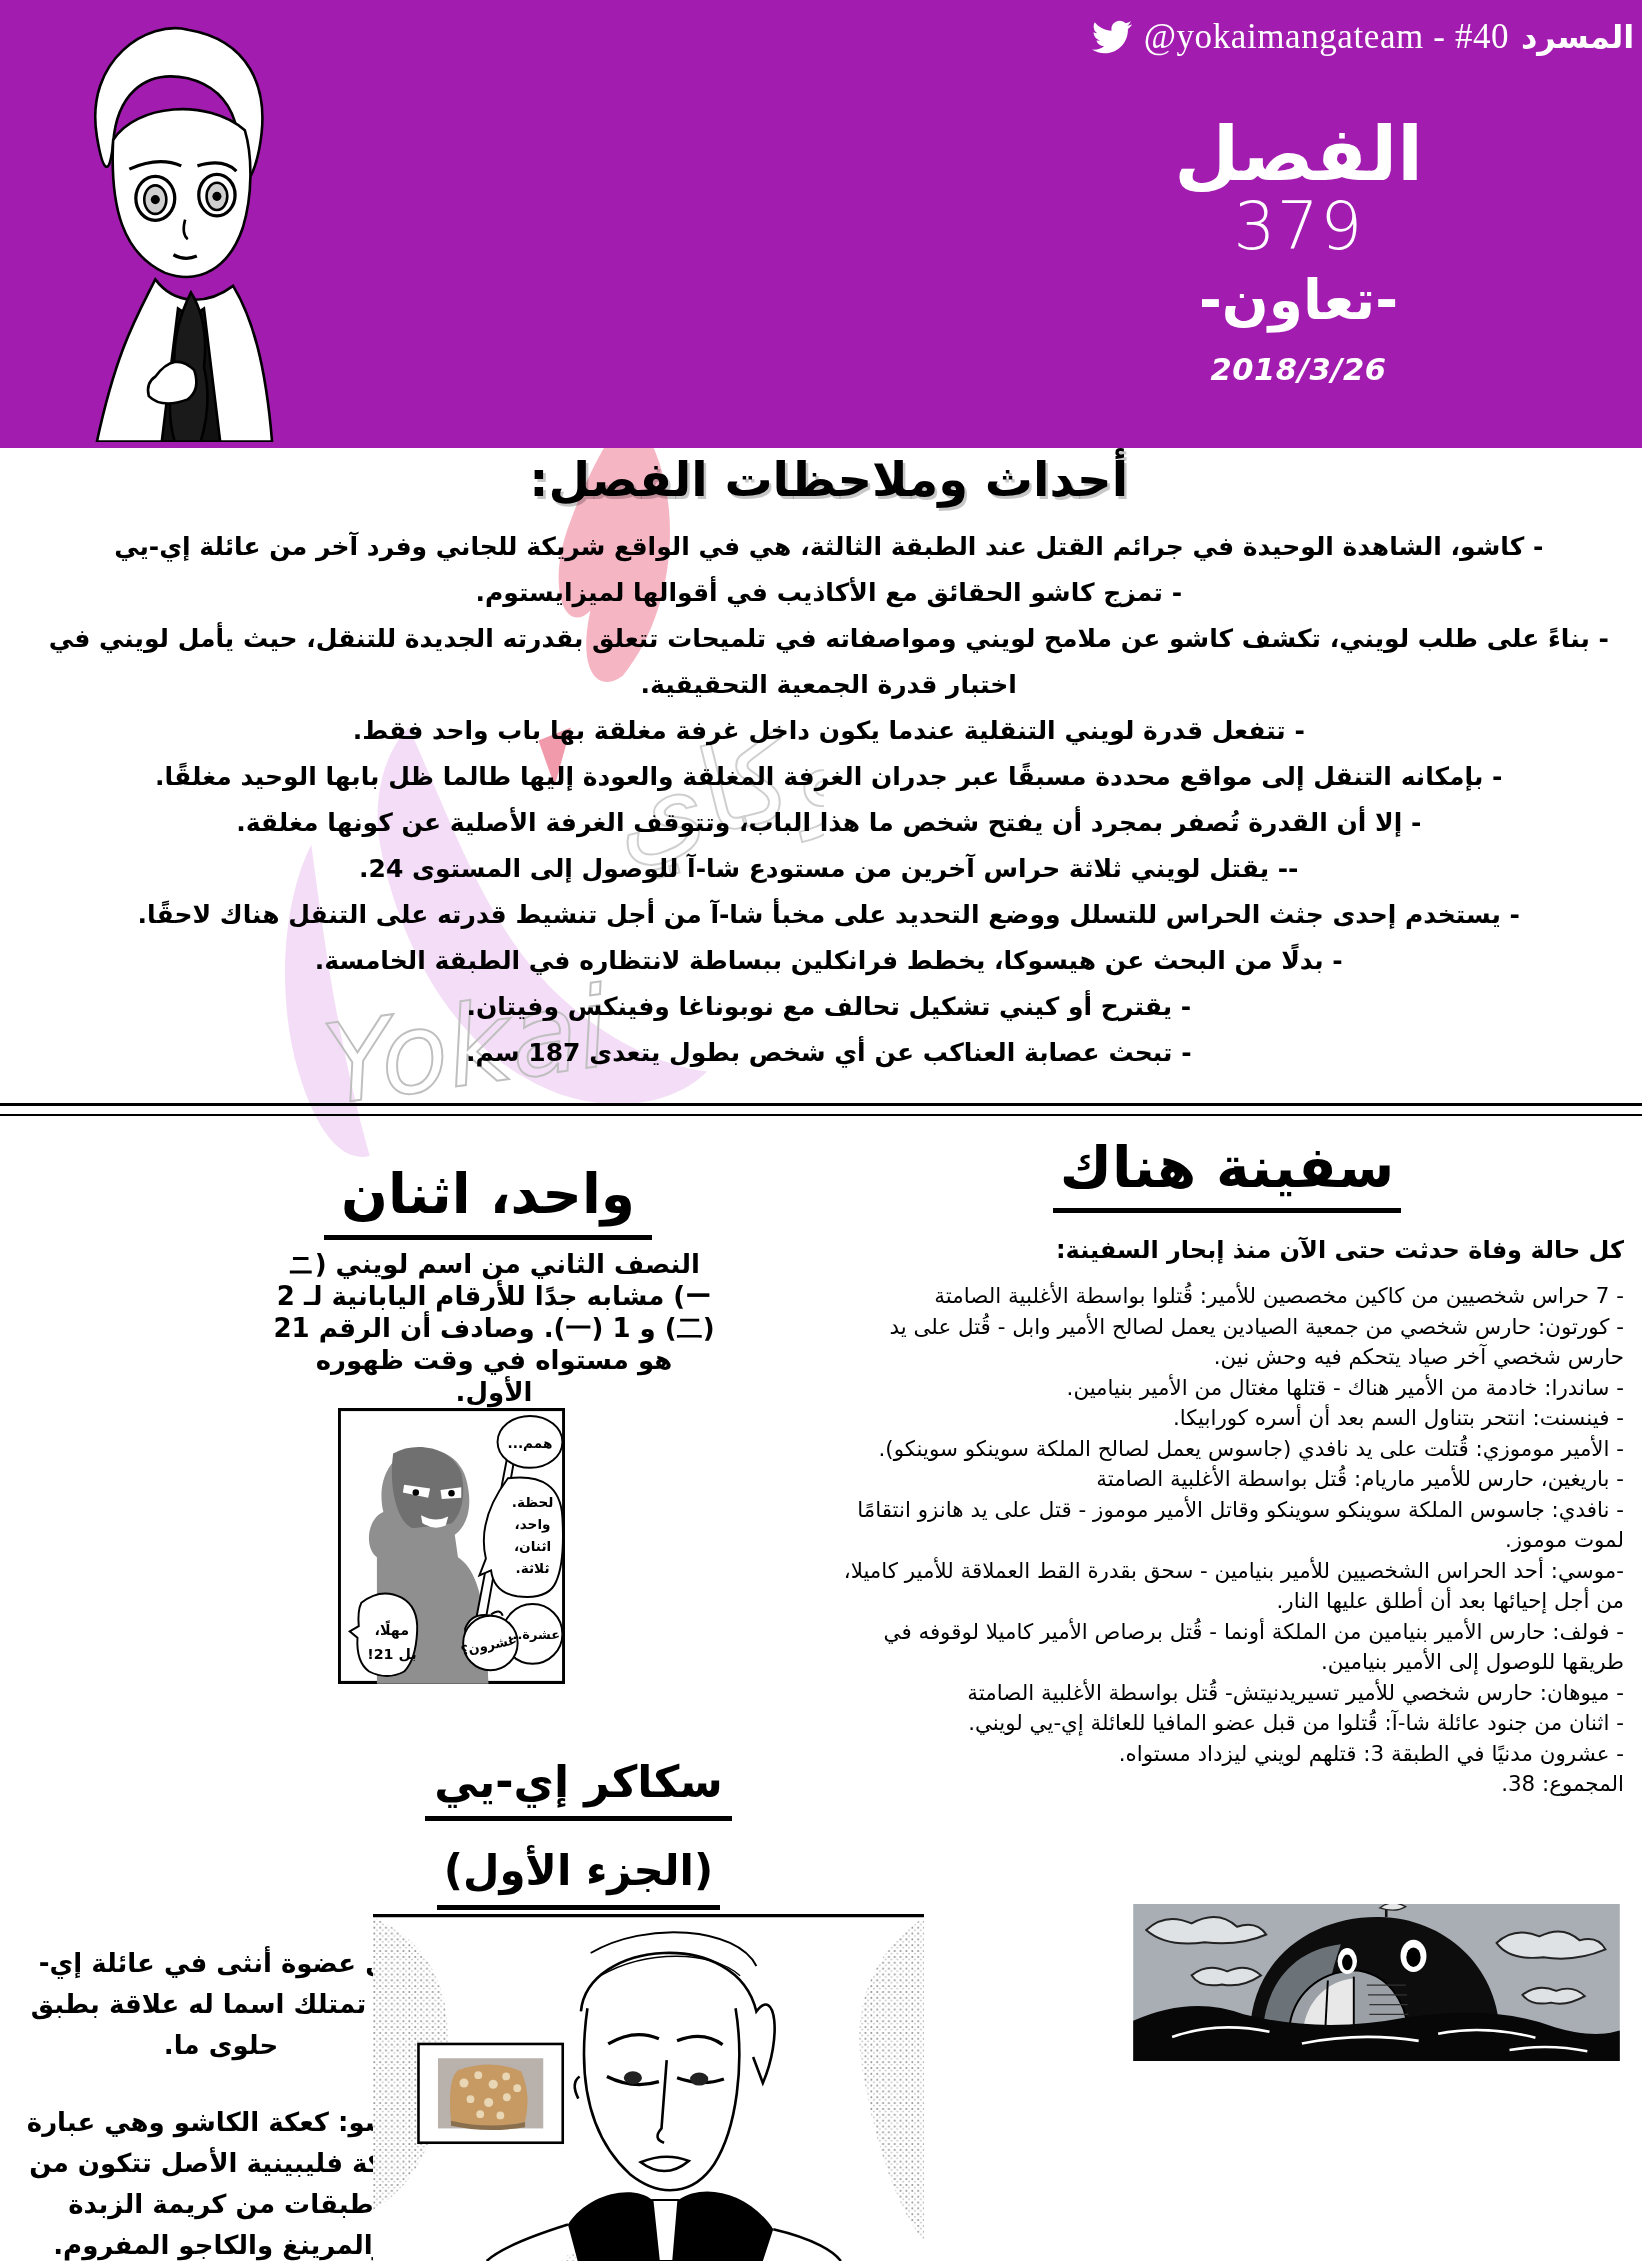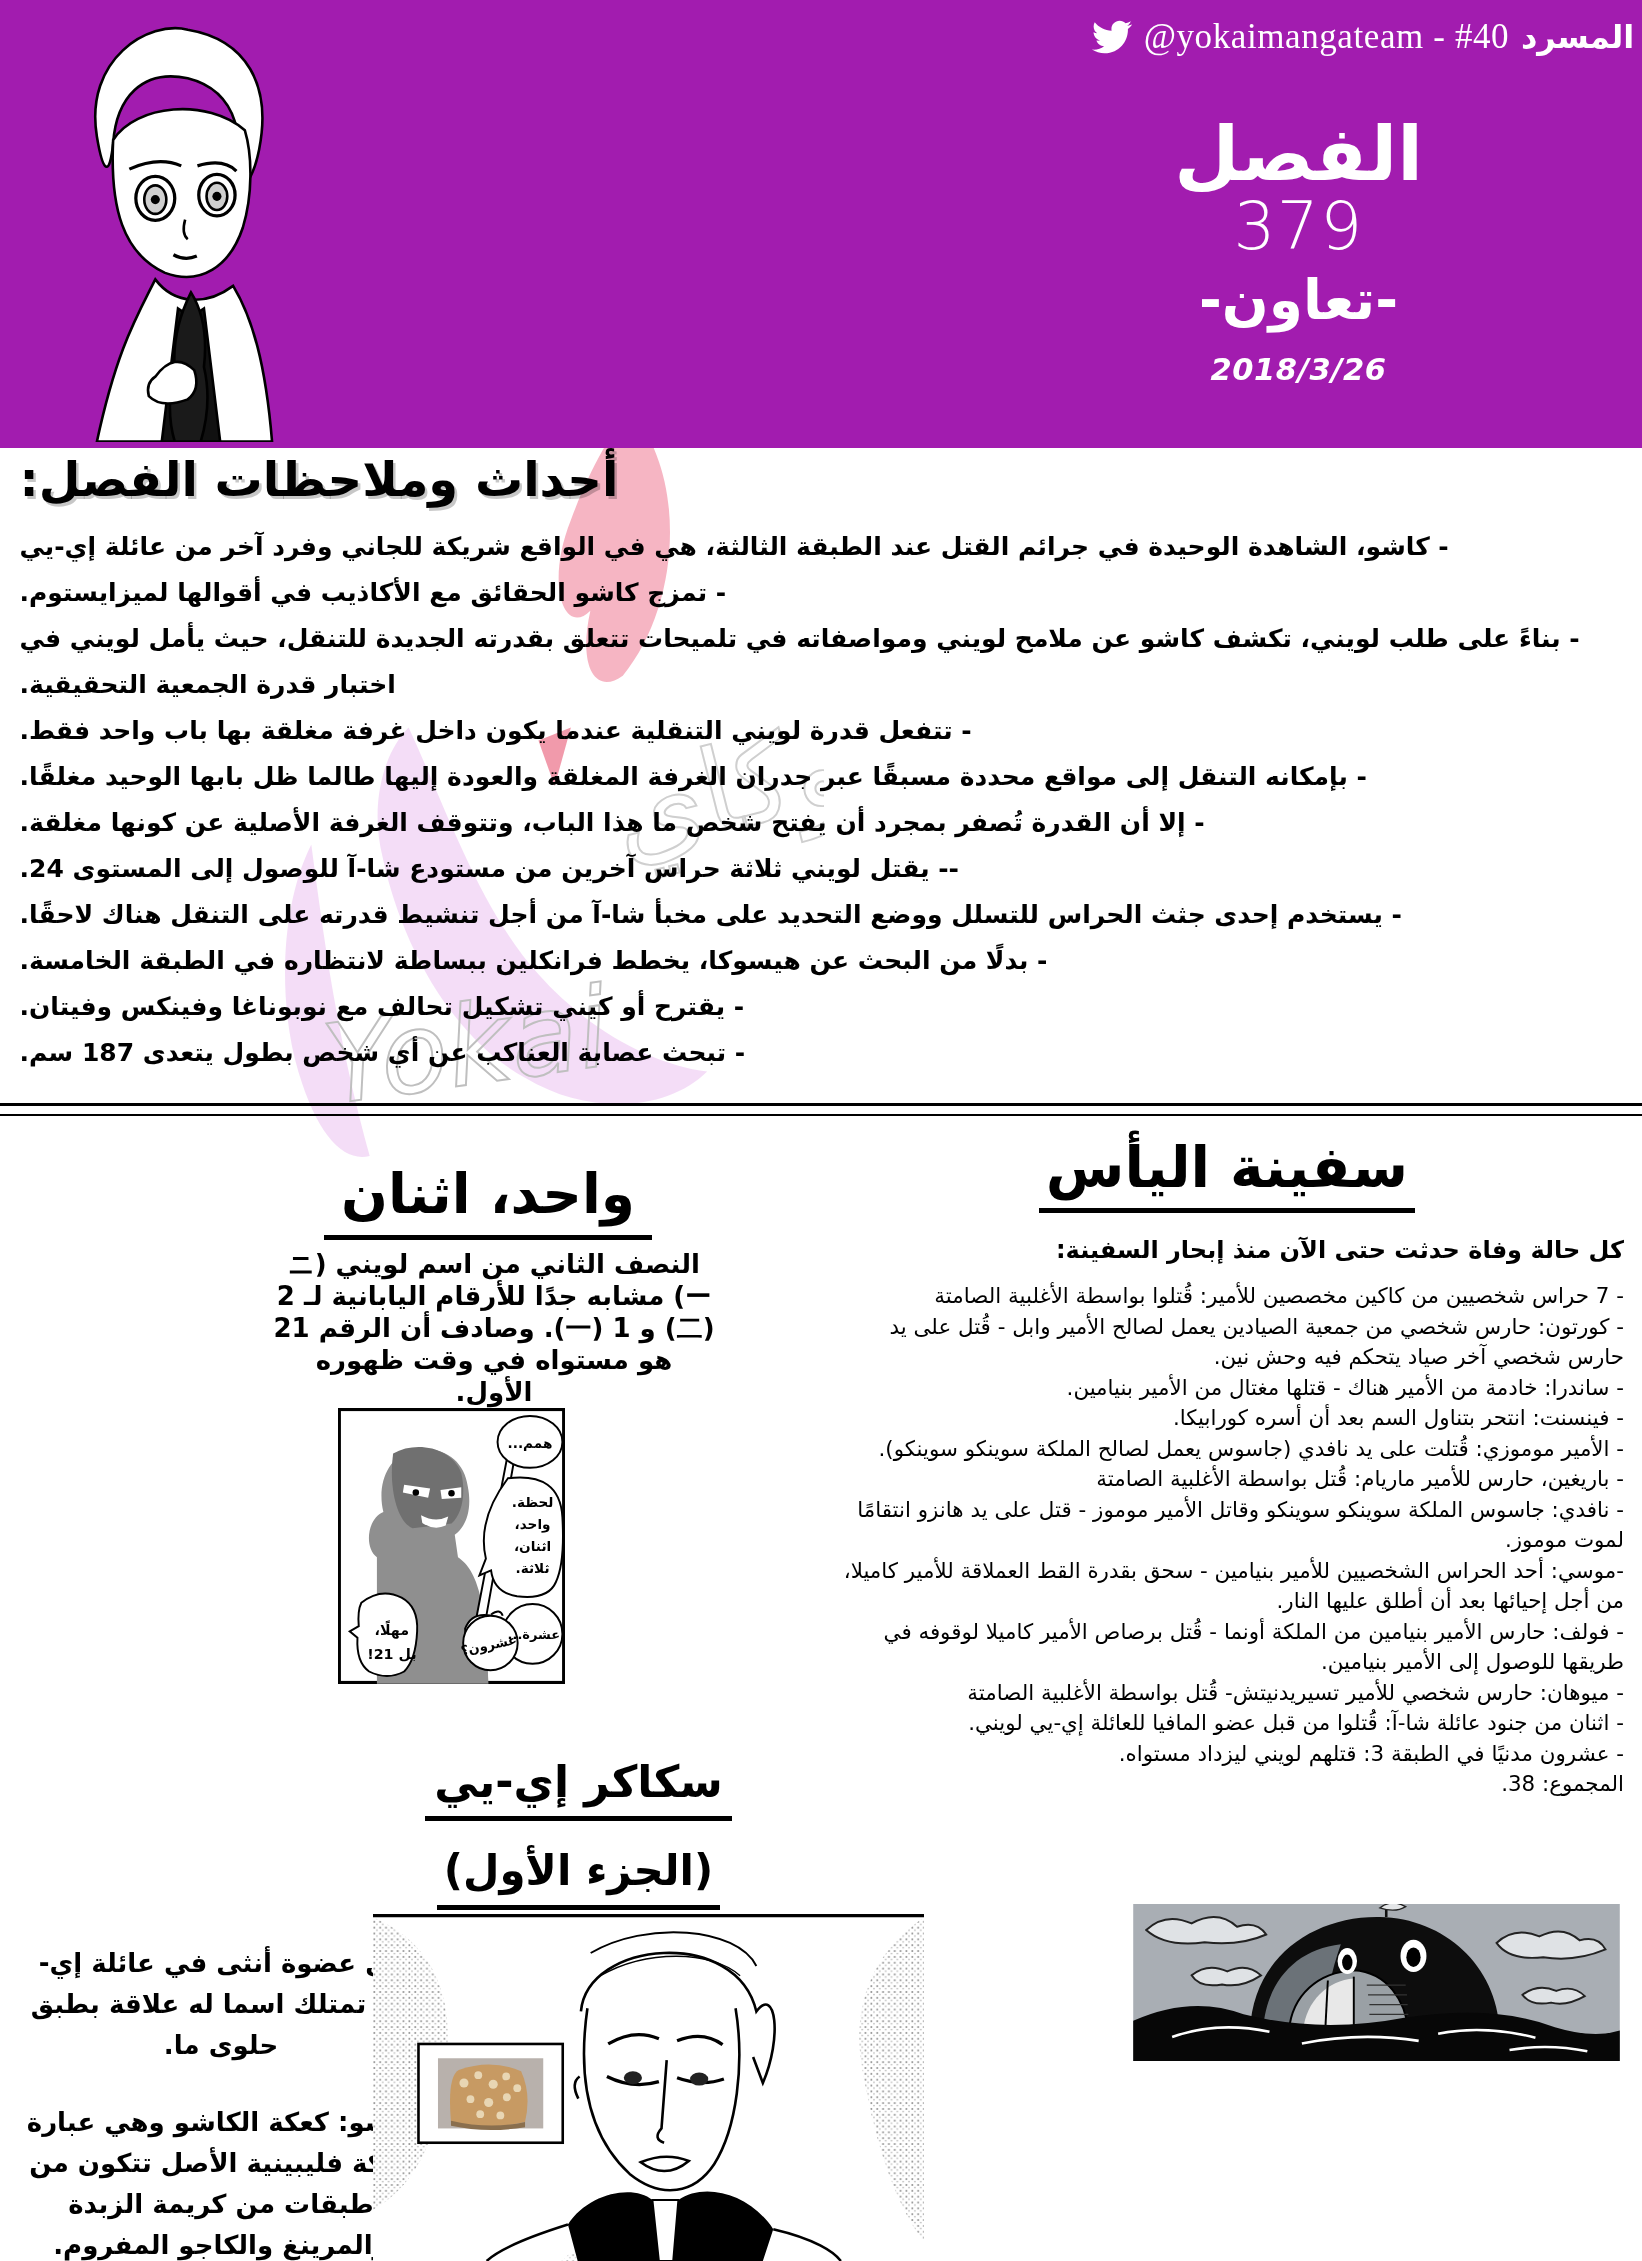--- a/index.html
+++ b/index.html
@@ -12,21 +12,21 @@
   .twitter-line .arabic{font-size:32px;font-weight:bold;}
   .chapter-block{position:absolute;left:1097px;top:117px;width:403px;text-align:center;color:#fff;direction:rtl;}
   .chapter-label{font-size:75px;font-weight:bold;line-height:1.0;}
   .chapter-number{font-family:"DejaVu Sans","Liberation Sans",sans-serif;font-weight:200;font-size:66px;line-height:1.05;letter-spacing:1.3px;}
   .chapter-title{font-size:55px;font-weight:bold;line-height:1.25;margin-top:5.2px;}
   .chapter-date{font-size:30.5px;font-weight:bold;font-style:italic;margin-top:17px;letter-spacing:0.6px;}
   .kurapika{position:absolute;left:58px;top:13px;}
   
   .watermark{position:absolute;left:175px;top:390px;z-index:1;pointer-events:none;}
   
-  .notes{position:absolute;left:19.5px;right:4px;top:451px;z-index:2;direction:rtl;text-align:left;color:#000;}
+  .notes{position:absolute;left:19.5px;right:4px;top:451px;z-index:2;direction:rtl;text-align:center;color:#000;}
   .notes-title{font-size:48px;font-weight:bold;margin:0 0 17px 0;text-shadow:2.6px 2.6px 0 rgba(0,0,0,0.22);}
   .notes-list .list-item{font-size:25px;font-weight:bold;line-height:46px;}
   
   .divider{position:absolute;left:0;top:1103px;width:1642px;height:8.4px;border-top:3.2px solid #000;border-bottom:2.6px solid #000;z-index:2;}
   
   .ship{position:absolute;left:830px;top:1138px;width:794px;direction:rtl;z-index:2;color:#000;}
   .ship-title-wrap{text-align:center;}
   .ship-title{display:inline-block;font-size:57px;font-weight:bold;line-height:1.05;border-bottom:5.8px solid #000;padding:0 6.5px 10.4px 6.5px;}
   .ship-intro{font-size:24px;font-weight:bold;margin-top:22px;line-height:30px;}
   .ship-list{margin-top:16px;}
@@ -120,21 +120,21 @@
         <div class="list-item">- بدلًا من البحث عن هيسوكا، يخطط فرانكلين ببساطة لانتظاره في الطبقة الخامسة.</div>
         <div class="list-item">- يقترح أو كيني تشكيل تحالف مع نوبوناغا وفينكس وفيتان.</div>
         <div class="list-item">- تبحث عصابة العناكب عن أي شخص بطول يتعدى 187 سم.</div>
       </div>
   </div>
 
   <div class="divider"></div>
 
   <div class="ship">
     <div class="ship-title-wrap">
-      <span class="ship-title">سفينة اليأس</span>
+      <span class="ship-title">سفينة هناك</span>
     </div>
     <div class="ship-intro">كل حالة وفاة حدثت حتى الآن منذ إبحار السفينة:</div>
     <div class="ship-list">
         <div class="list-item">- 7 حراس شخصيين من كاكين مخصصين للأمير: قُتلوا بواسطة الأغلبية الصامتة</div>
         <div class="list-item">- كورتون: حارس شخصي من جمعية الصيادين يعمل لصالح الأمير وابل - قُتل على يد حارس شخصي آخر صياد يتحكم فيه وحش نين.</div>
         <div class="list-item">- ساندرا: خادمة من الأمير هناك - قتلها مغتال من الأمير بنيامين.</div>
         <div class="list-item">- فينسنت: انتحر بتناول السم بعد أن أسره كورابيكا.</div>
         <div class="list-item">- الأمير موموزي: قُتلت على يد نافدي (جاسوس يعمل لصالح الملكة سوينكو سوينكو).</div>
         <div class="list-item">- باريغين، حارس للأمير ماريام: قُتل بواسطة الأغلبية الصامتة</div>
         <div class="list-item">- نافدي: جاسوس الملكة سوينكو سوينكو وقاتل الأمير موموز - قتل على يد هانزو انتقامًا لموت موموز.</div>

